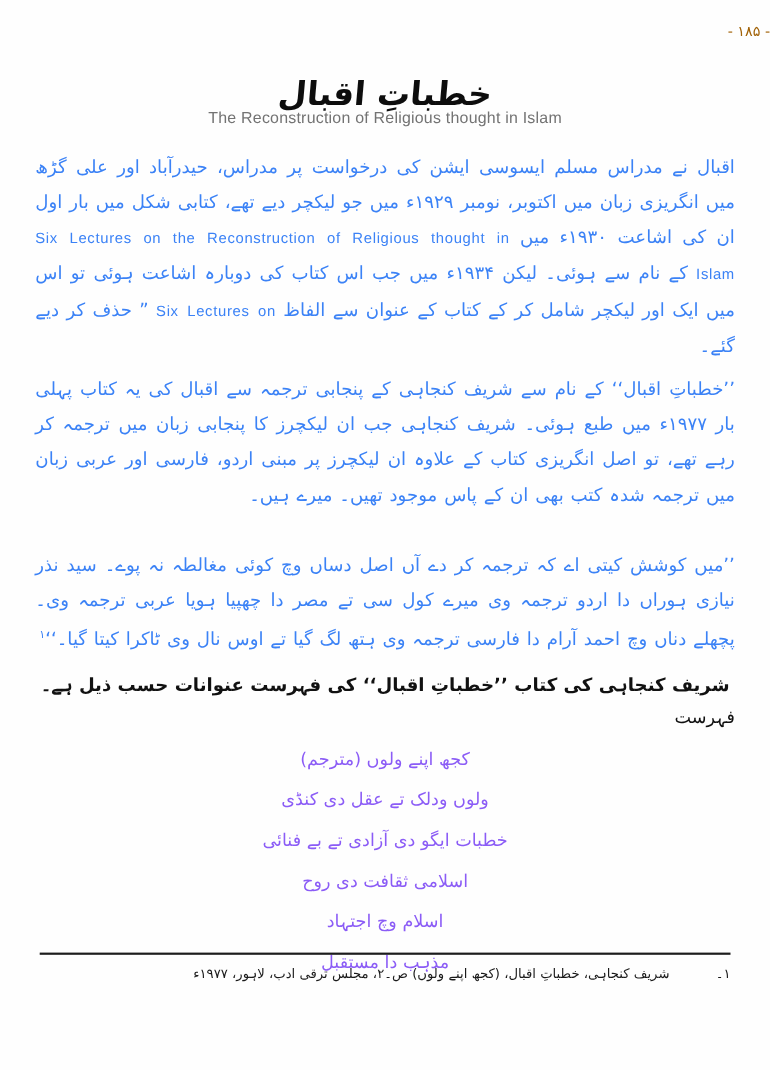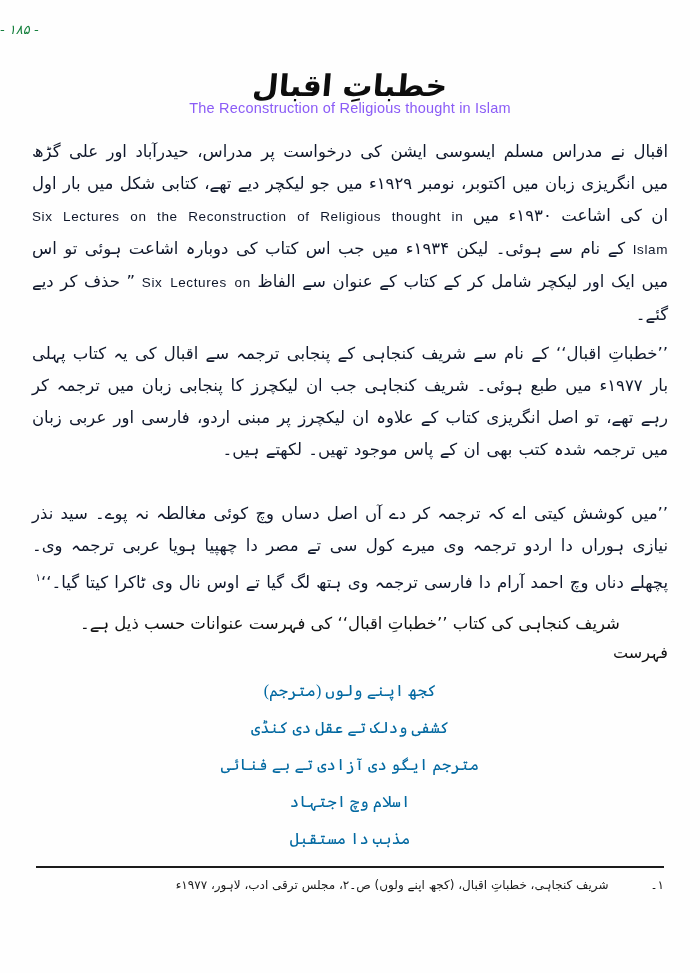--- a/index.html
+++ b/index.html
@@ -24,27 +24,26 @@
     background: #fefefe;
     padding: 0;
   }
 
   
   .page-number {
     position: absolute;
     top: 22px;
     left: 0;
     right: 0;
-    text-align: left;
+    text-align: right;
     font-size: 13px;
     font-family: "DejaVu Sans", sans-serif;
     letter-spacing: 1px;
-    color: #15803d;
-    direction: rtl;
-    font-style: italic;
+    color: #a16207;
+    direction: rtl;
   }
 
   
   .doc-title {
     position: absolute;
     top: 48px;
     left: 0;
     right: 0;
     text-align: center;
     font-size: 30px;
@@ -58,39 +57,39 @@
 
   .doc-subtitle {
     position: absolute;
     top: 100px;
     left: 0;
     right: 0;
     text-align: center;
     direction: ltr;
     font-size: 14.5px;
     font-family: "Liberation Sans", sans-serif;
-    color: #8b5cf6;
+    color: #737373;
     letter-spacing: 0.2px;
   }
 
   
   .body-wrap {
     position: absolute;
     top: 136px;
     left: 32px;
     right: 32px;
   }
 
   .para {
     direction: rtl;
     text-align: justify;
     text-align-last: right;
     font-size: 16.5px;
     line-height: 32px;
-    color: #0f172a;
+    color: #3b82f6;
     margin: 0 0 7px 0;
     font-family: "DejaVu Sans", sans-serif;
     word-spacing: 1px;
   }
 
   .para .latin {
     direction: ltr;
     unicode-bidi: embed;
     font-family: "Liberation Sans", sans-serif;
     font-size: 13.5px;
@@ -109,20 +108,21 @@
     vertical-align: super;
   }
 
   .lead-line {
     direction: rtl;
     text-align: center;
     font-size: 16.5px;
     line-height: 30px;
     margin: 10px 0 2px 0;
     color: #111111;
+    font-weight: bold;
   }
 
   
   .fihrist-heading {
     direction: rtl;
     font-size: 16px;
     margin: 4px 0 10px 0;
     color: #111111;
   }
 
@@ -130,23 +130,22 @@
     list-style: none;
     margin: 0;
     padding: 0;
     direction: rtl;
     text-align: center;
   }
 
   .fihrist-list li {
     font-size: 16px;
     line-height: 37px;
-    color: #0369a1;
+    color: #8b5cf6;
     white-space: nowrap;
-    font-family: Liberation Serif, serif;
   }
 
   
   .footnote-rule {
     position: absolute;
     left: 36px;
     right: 36px;
     top: 866px;
     height: 2px;
     background: #1c1c1c;
@@ -184,35 +183,36 @@
 
   <div class="doc-subtitle">The Reconstruction of Religious thought in Islam</div>
 
   <div class="body-wrap">
 
     <p class="para" id="para-1">
       <span>اقبال نے مدراس مسلم ایسوسی ایشن کی درخواست پر مدراس، حیدرآباد اور علی گڑھ میں انگریزی زبان میں اکتوبر، نومبر ۱۹۲۹ء میں جو لیکچر دیے تھے، کتابی شکل میں بار اول ان کی اشاعت ۱۹۳۰ء میں </span><span class="latin">Six Lectures on the Reconstruction of Religious thought in Islam</span><span> کے نام سے ہوئی۔ لیکن ۱۹۳۴ء میں جب اس کتاب کی دوبارہ اشاعت ہوئی تو اس میں ایک اور لیکچر شامل کر کے کتاب کے عنوان سے الفاظ </span><span class="latin">Six Lectures on</span><span> ” حذف کر دیے گئے۔</span>
     </p>
 
     <p class="para" id="para-2">
-      <span>’’خطباتِ اقبال‘‘ کے نام سے شریف کنجاہی کے پنجابی ترجمہ سے اقبال کی یہ کتاب پہلی بار ۱۹۷۷ء میں طبع ہوئی۔ شریف کنجاہی جب ان لیکچرز کا پنجابی زبان میں ترجمہ کر رہے تھے، تو اصل انگریزی کتاب کے علاوہ ان لیکچرز پر مبنی اردو، فارسی اور عربی زبان میں ترجمہ شدہ کتب بھی ان کے پاس موجود تھیں۔ لکھتے ہیں۔</span>
+      <span>’’خطباتِ اقبال‘‘ کے نام سے شریف کنجاہی کے پنجابی ترجمہ سے اقبال کی یہ کتاب پہلی بار ۱۹۷۷ء میں طبع ہوئی۔ شریف کنجاہی جب ان لیکچرز کا پنجابی زبان میں ترجمہ کر رہے تھے، تو اصل انگریزی کتاب کے علاوہ ان لیکچرز پر مبنی اردو، فارسی اور عربی زبان میں ترجمہ شدہ کتب بھی ان کے پاس موجود تھیں۔ میرے ہیں۔</span>
     </p>
 
     <p class="para quote" id="para-3">
       <span>’’میں کوشش کیتی اے کہ ترجمہ کر دے آں اصل دساں وچ کوئی مغالطہ نہ پوے۔ سید نذر نیازی ہوراں دا اردو ترجمہ وی میرے کول سی تے مصر دا چھپیا ہویا عربی ترجمہ وی۔ پچھلے دناں وچ احمد آرام دا فارسی ترجمہ وی ہتھ لگ گیا تے اوس نال وی ٹاکرا کیتا گیا۔‘‘</span><sup>۱</sup>
     </p>
 
     <div class="lead-line">شریف کنجاہی کی کتاب ’’خطباتِ اقبال‘‘ کی فہرست عنوانات حسب ذیل ہے۔</div>
 
     <div class="fihrist-heading">فہرست</div>
 
     <ul class="fihrist-list">
       <li>کجھ اپنے ولوں (مترجم)</li>
-      <li>کشفی ودلک تے عقل دی کنڈی</li>
-      <li>مترجم ایگو دی آزادی تے بے فنائی</li>
+      <li>ولوں ودلک تے عقل دی کنڈی</li>
+      <li>خطبات ایگو دی آزادی تے بے فنائی</li>
+      <li>اسلامی ثقافت دی روح</li>
       <li>اسلام وچ اجتہاد</li>
       <li>مذہب دا مستقبل</li>
 
     </ul>
 
   </div>
 
   <div class="footnote-rule"></div>
 
   <div class="footnote">

